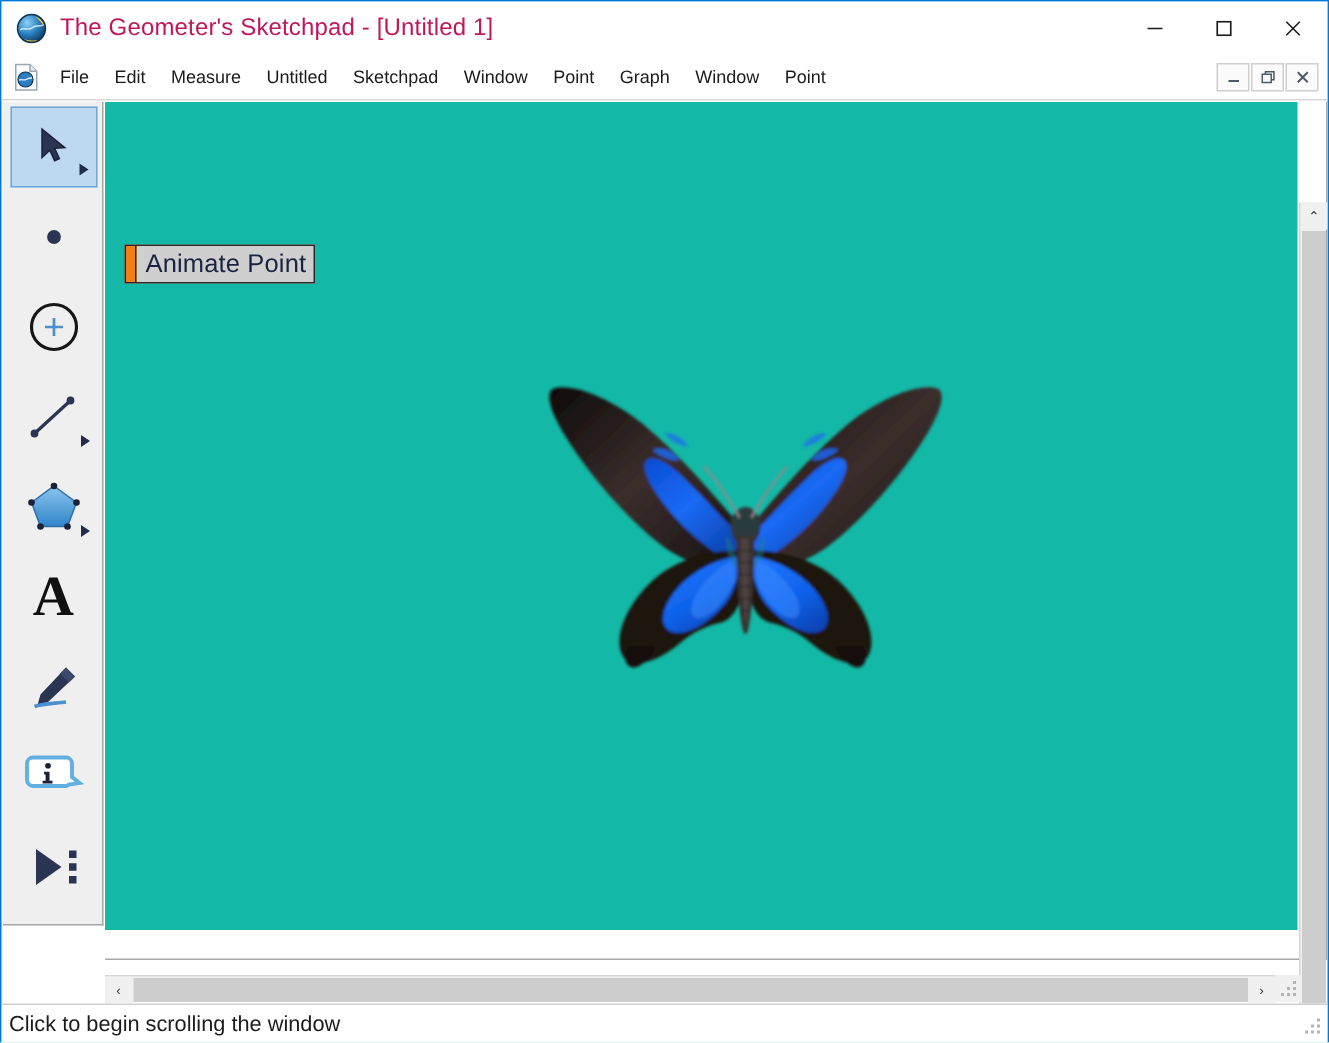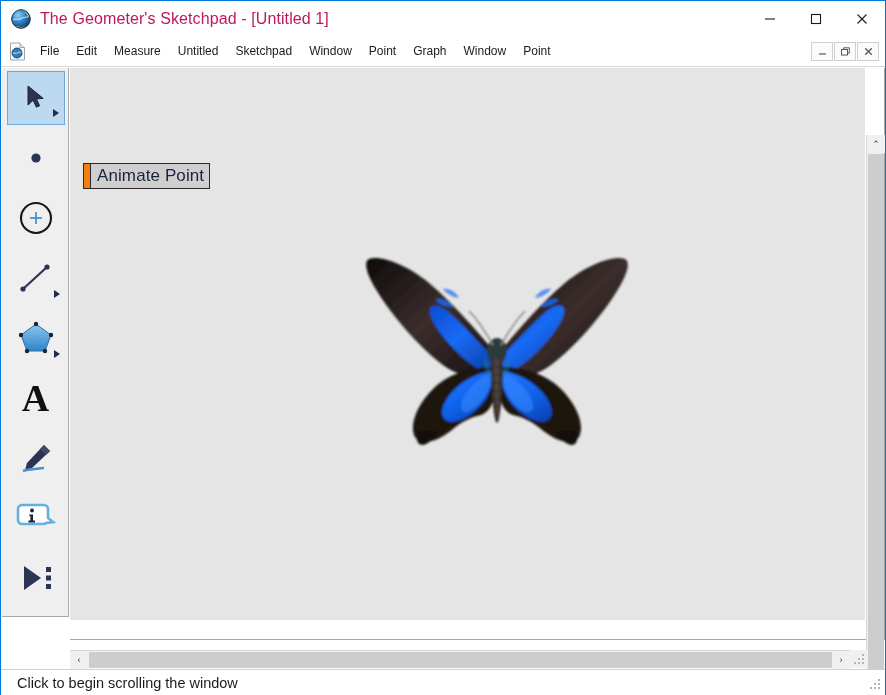--- a/index.html
+++ b/index.html
@@ -112,21 +112,21 @@
   #sketch-wrap {
     position: absolute; left: 69px; top: 67px;
     width: 815px; height: 572px;
     background: #ffffff;
     border: 1px solid #a7a7a7;
     border-top: none; border-left: none;
   }
   #canvas {
     position: absolute; left: 0; top: 0;
     width: 795px; height: 552px;
-    background: #e5e5e5;
+    background: #14b8a6;
     overflow: hidden;
   }
 
   
   #animate-btn {
     position: absolute; left: 13px; top: 95px;
     height: 26px;
     display: flex; align-items: stretch;
     border: 1px solid #2a2a2a;
     background: #cfcfcf;
@@ -202,21 +202,21 @@
   #statusbar {
     position: absolute; left: 0; bottom: 0;
     width: 884px; height: 26px;
     background: #ffffff;
     border-top: 1px solid #d0d0d0;
     display: flex; align-items: center;
   }
   #status-text {
     font-size: 14.5px;
     color: #1b1b1b;
-    padding-left: 16px;
+    padding-left: 5px;
     white-space: nowrap;
   }
   #status-grip {
     position: absolute; right: 3px; bottom: 4px;
     width: 12px; height: 12px;
   }
 </style>
 </head>
 <body>
 

